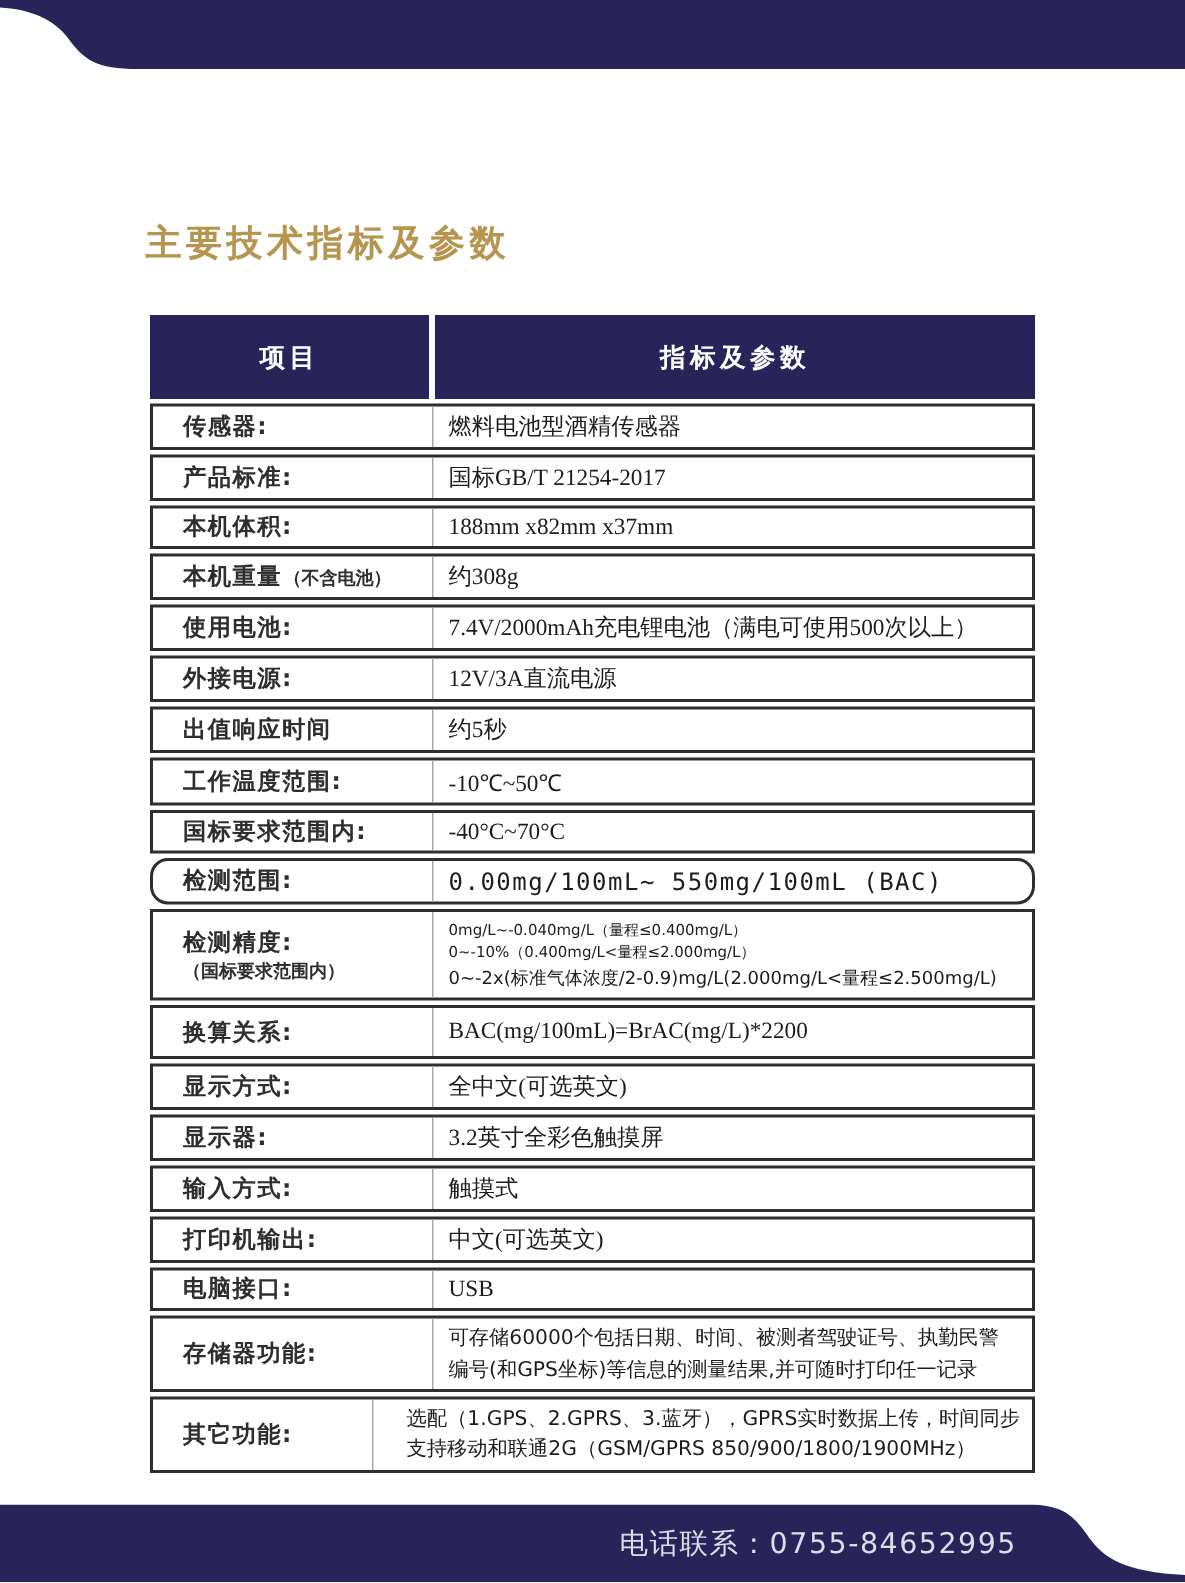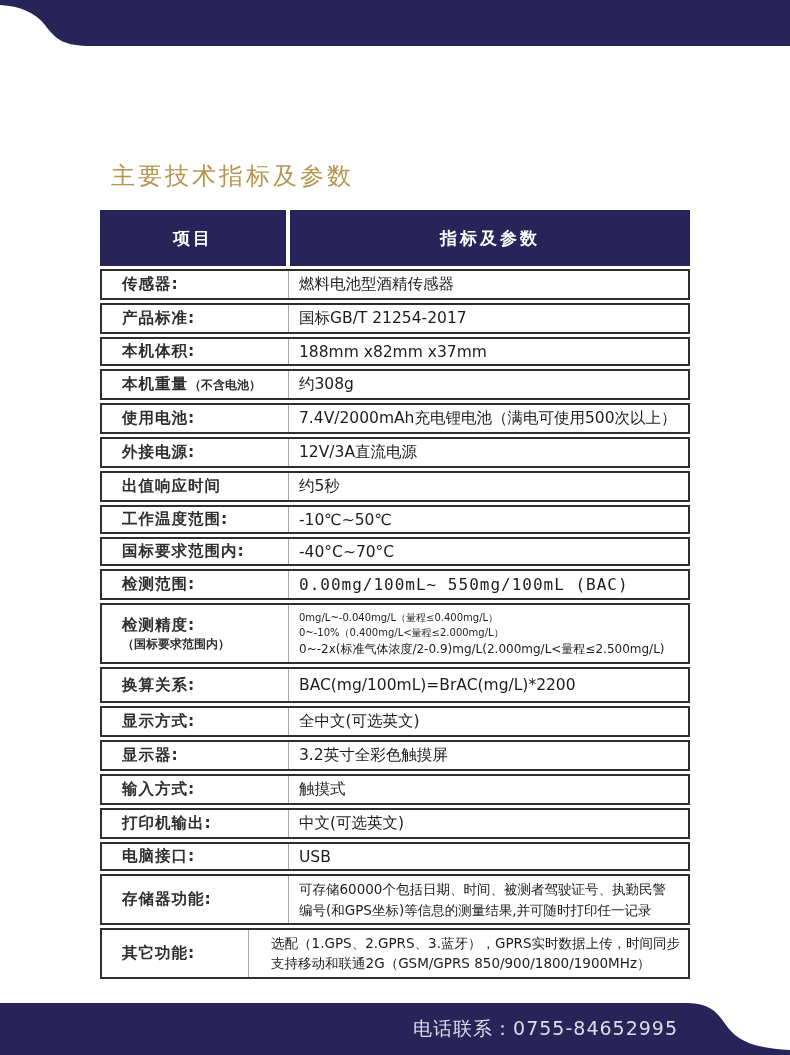--- a/index.html
+++ b/index.html
@@ -6,49 +6,49 @@
   .page{
     position:relative;width:790px;height:1055px;background:#ffffff;overflow:hidden;
     font-family:"DejaVu Sans","Liberation Sans",sans-serif;
   }
   
   .top-wave,.bottom-wave{position:absolute;left:0;width:790px;display:block;}
   .top-wave{top:0;}
   .bottom-wave{bottom:0;}
   
   .page-title{
-    position:absolute;left:97px;top:146px;margin:14px;
-    font-size:24px;font-weight:normal;color:#b6954f;letter-spacing:3px;
+    position:absolute;left:97px;top:146px;margin:0;
+    font-size:24px;font-weight:bold;color:#b6954f;letter-spacing:3px;
   }
   
   .spec-table{position:absolute;left:100px;top:210px;width:590px;}
   .thead{display:flex;gap:4px;margin-bottom:3px;}
   .th{
     background:#28245a;color:#ffffff;font-weight:bold;font-size:17px;letter-spacing:3px;
     height:56px;display:flex;align-items:center;justify-content:center;
   }
   .th.col-item{width:186px;}
   .th.col-value{flex:1;}
   .row{
     display:flex;border:2px solid #2e2e2e;margin-bottom:3px;background:#ffffff;
     min-height:28px;box-sizing:border-box;justify-content:space-between;
   }
   .cell{display:flex;flex-direction:column;justify-content:center;box-sizing:border-box;}
   .cell.label{
     width:187px;padding:2px 6px 2px 20px;border-right:1px solid #a9a9a9;
     font-weight:bold;color:#2e2e2e;font-size:15.5px;letter-spacing:1px;
   }
   .cell.value{flex:1;padding:3px 8px 3px 10px;color:#1c1c1c;font-size:15.5px;}
-  .vtext{white-space:nowrap;}
+  .vtext{white-space:nowrap;font-family:Liberation Serif, serif;}
   .label-note{font-size:12px;letter-spacing:0;}
   .label-note.inline{display:inline;margin-left:1px;}
   .lab-line{white-space:nowrap;}
   .vline{line-height:1.5;white-space:nowrap;}
   
-  .r-range{min-height:31px;}
+  .r-range{min-height:31px;border-radius:12px;}
   .r-range .vtext{font-family:"DejaVu Sans Mono","Liberation Mono",monospace;font-size:16px;letter-spacing:1px;}
   .r-precision{min-height:61px;}
   .r-precision .vline{font-size:10px;}
   .r-precision .vline:last-child{font-size:12px;}
   .r-conv{min-height:36px;}
   .r-storage{min-height:51px;}
   .r-storage .vline{font-size:13.5px;}
   .r-other{min-height:49px;gap:12px;}
   .r-other .vline{font-size:13.5px;}
   

